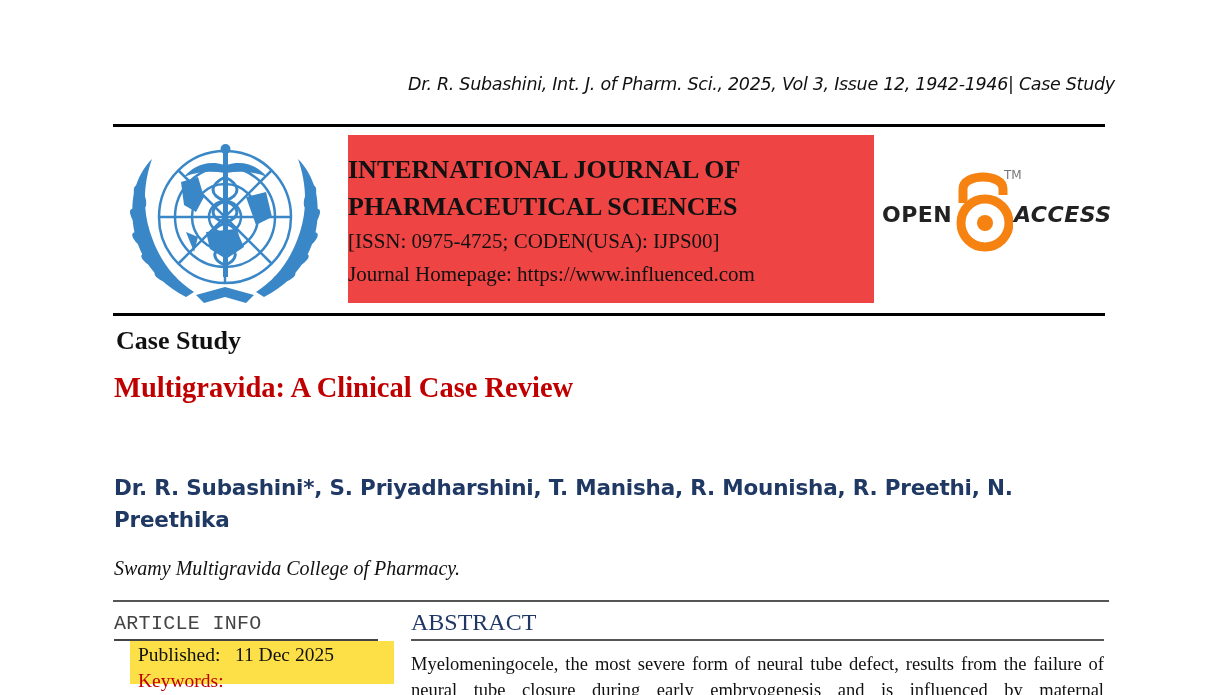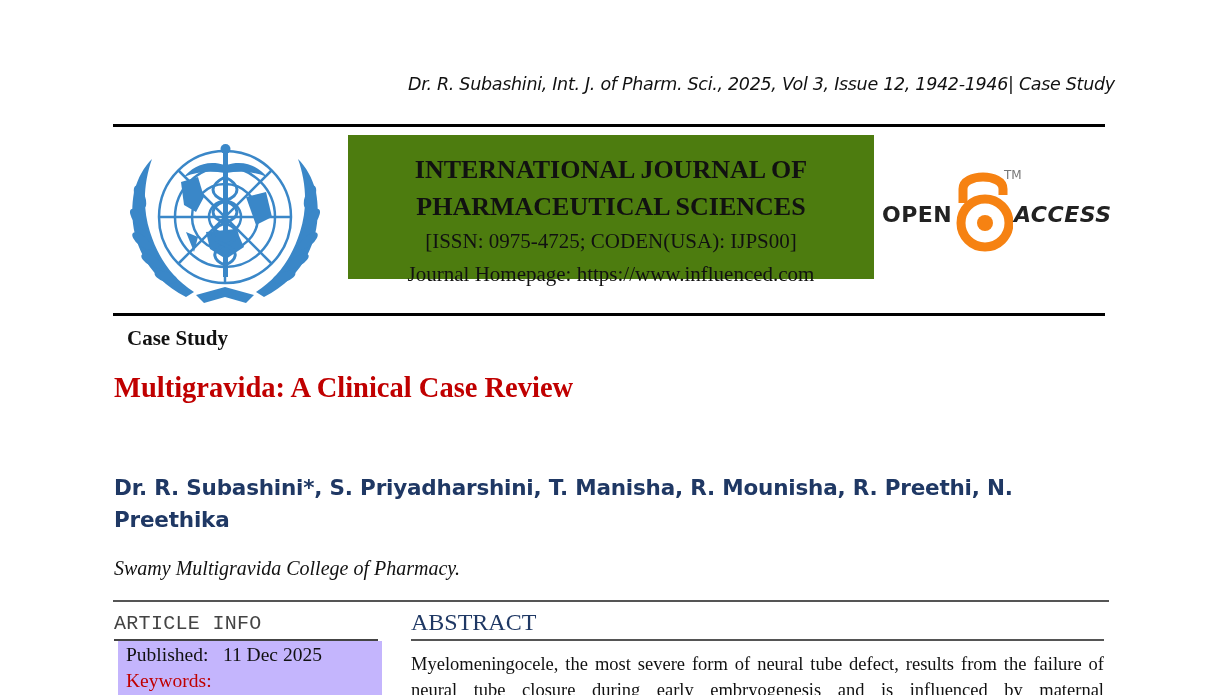--- a/index.html
+++ b/index.html
@@ -2,34 +2,34 @@
 <html><head>
 <meta charset="utf-8">
 <style>
   html, body { margin:0; padding:0; background:#ffffff; }
   body { width:1220px; height:695px; overflow:hidden; position:relative; font-family:"Liberation Serif", serif; color:#000; }
   .abs { position:absolute; }
   .running-head { left:376px; top:74px; font-family:"DejaVu Sans", sans-serif; font-style:italic; font-size:17.5px; color:#111; letter-spacing:-0.3px; white-space:nowrap;margin-left:32px; }
   .rule-top { left:113px; top:124px; width:992px; height:3px; background:#000; }
   .rule-bottom { left:113px; top:313px; width:992px; height:3px; background:#000; }
   .logo-left { left:126px; top:137px; width:198px; height:168px; }
-  .masthead-box { left:348px; top:135px; width:526px; height:144px; background:#4d7c0f; text-align:center; }
+  .masthead-box { left:348px; top:135px; width:526px; height:168px; background:#ef4444; text-align:left; }
   .mh-title { font-family:"Liberation Serif", serif; font-weight:bold; font-size:26px; line-height:37px; margin-top:16px; color:#111; }
   .mh-line { font-size:21px; line-height:33px; color:#111; }
   .oa-logo { left:880px; top:165px; width:230px; height:90px; }
   .oa-word { position:absolute; top:37px; font-family:"DejaVu Sans", sans-serif; font-weight:bold; font-size:22px; color:#222; letter-spacing:0.5px; }
   .oa-tm { position:absolute; left:124px; top:3px; font-family:"DejaVu Sans", sans-serif; font-size:12px; color:#777; }
-  .case-label { left:127px; top:326px; font-weight:bold; font-size:21px; color:#111; }
+  .case-label { left:116px; top:326px; font-weight:bold; font-size:26px; color:#111; }
   .title { left:114px; top:366px; width:1000px; font-weight:bold; font-size:28.5px; line-height:43px; color:#c00000; }
   .authors { left:114px; top:472px; width:1000px; font-family:"DejaVu Sans", sans-serif; font-weight:bold; font-size:21.5px; line-height:32px; color:#1f3864; letter-spacing:-0.2px; }
   .affil { left:114px; top:557px; font-style:italic; font-size:20px; color:#111; }
   .rule-sep { left:113px; top:600px; width:996px; height:2px; background:#555; }
   .ai-heading { left:114px; top:612px; font-family:Liberation Mono, monospace; font-weight:200; font-size:20px; color:#444; letter-spacing:0.3px; }
   .ai-rule { left:114px; top:639px; width:264px; height:2px; background:#444; }
-  .ai-box { left:118px; top:641px; width:264px; height:54px; background:#c4b5fd; }
+  .ai-box { left:130px; top:641px; width:264px; height:43px; background:#fde047; }
   .ai-published { position:absolute; left:8px; top:3px; font-size:19.5px; color:#111; white-space:pre; }
   .ai-keywords { position:absolute; left:8px; top:29px; font-size:19.5px; color:#c00000; }
   .abs-heading { left:411px; top:609px; font-weight:normal; font-size:24px; color:#1f3864; }
   .abs-rule { left:411px; top:639px; width:693px; height:1.5px; background:#555; }
   .abs-text { left:411px; top:651px; width:693px; font-size:18.5px; line-height:26px; color:#111; text-align:justify; text-align-last:justify; }
 </style>
 </head>
 <body>
 
 <div class="abs running-head">Dr. R. Subashini, Int. J. of Pharm. Sci., 2025, Vol 3, Issue 12, 1942-1946| Case Study</div>

